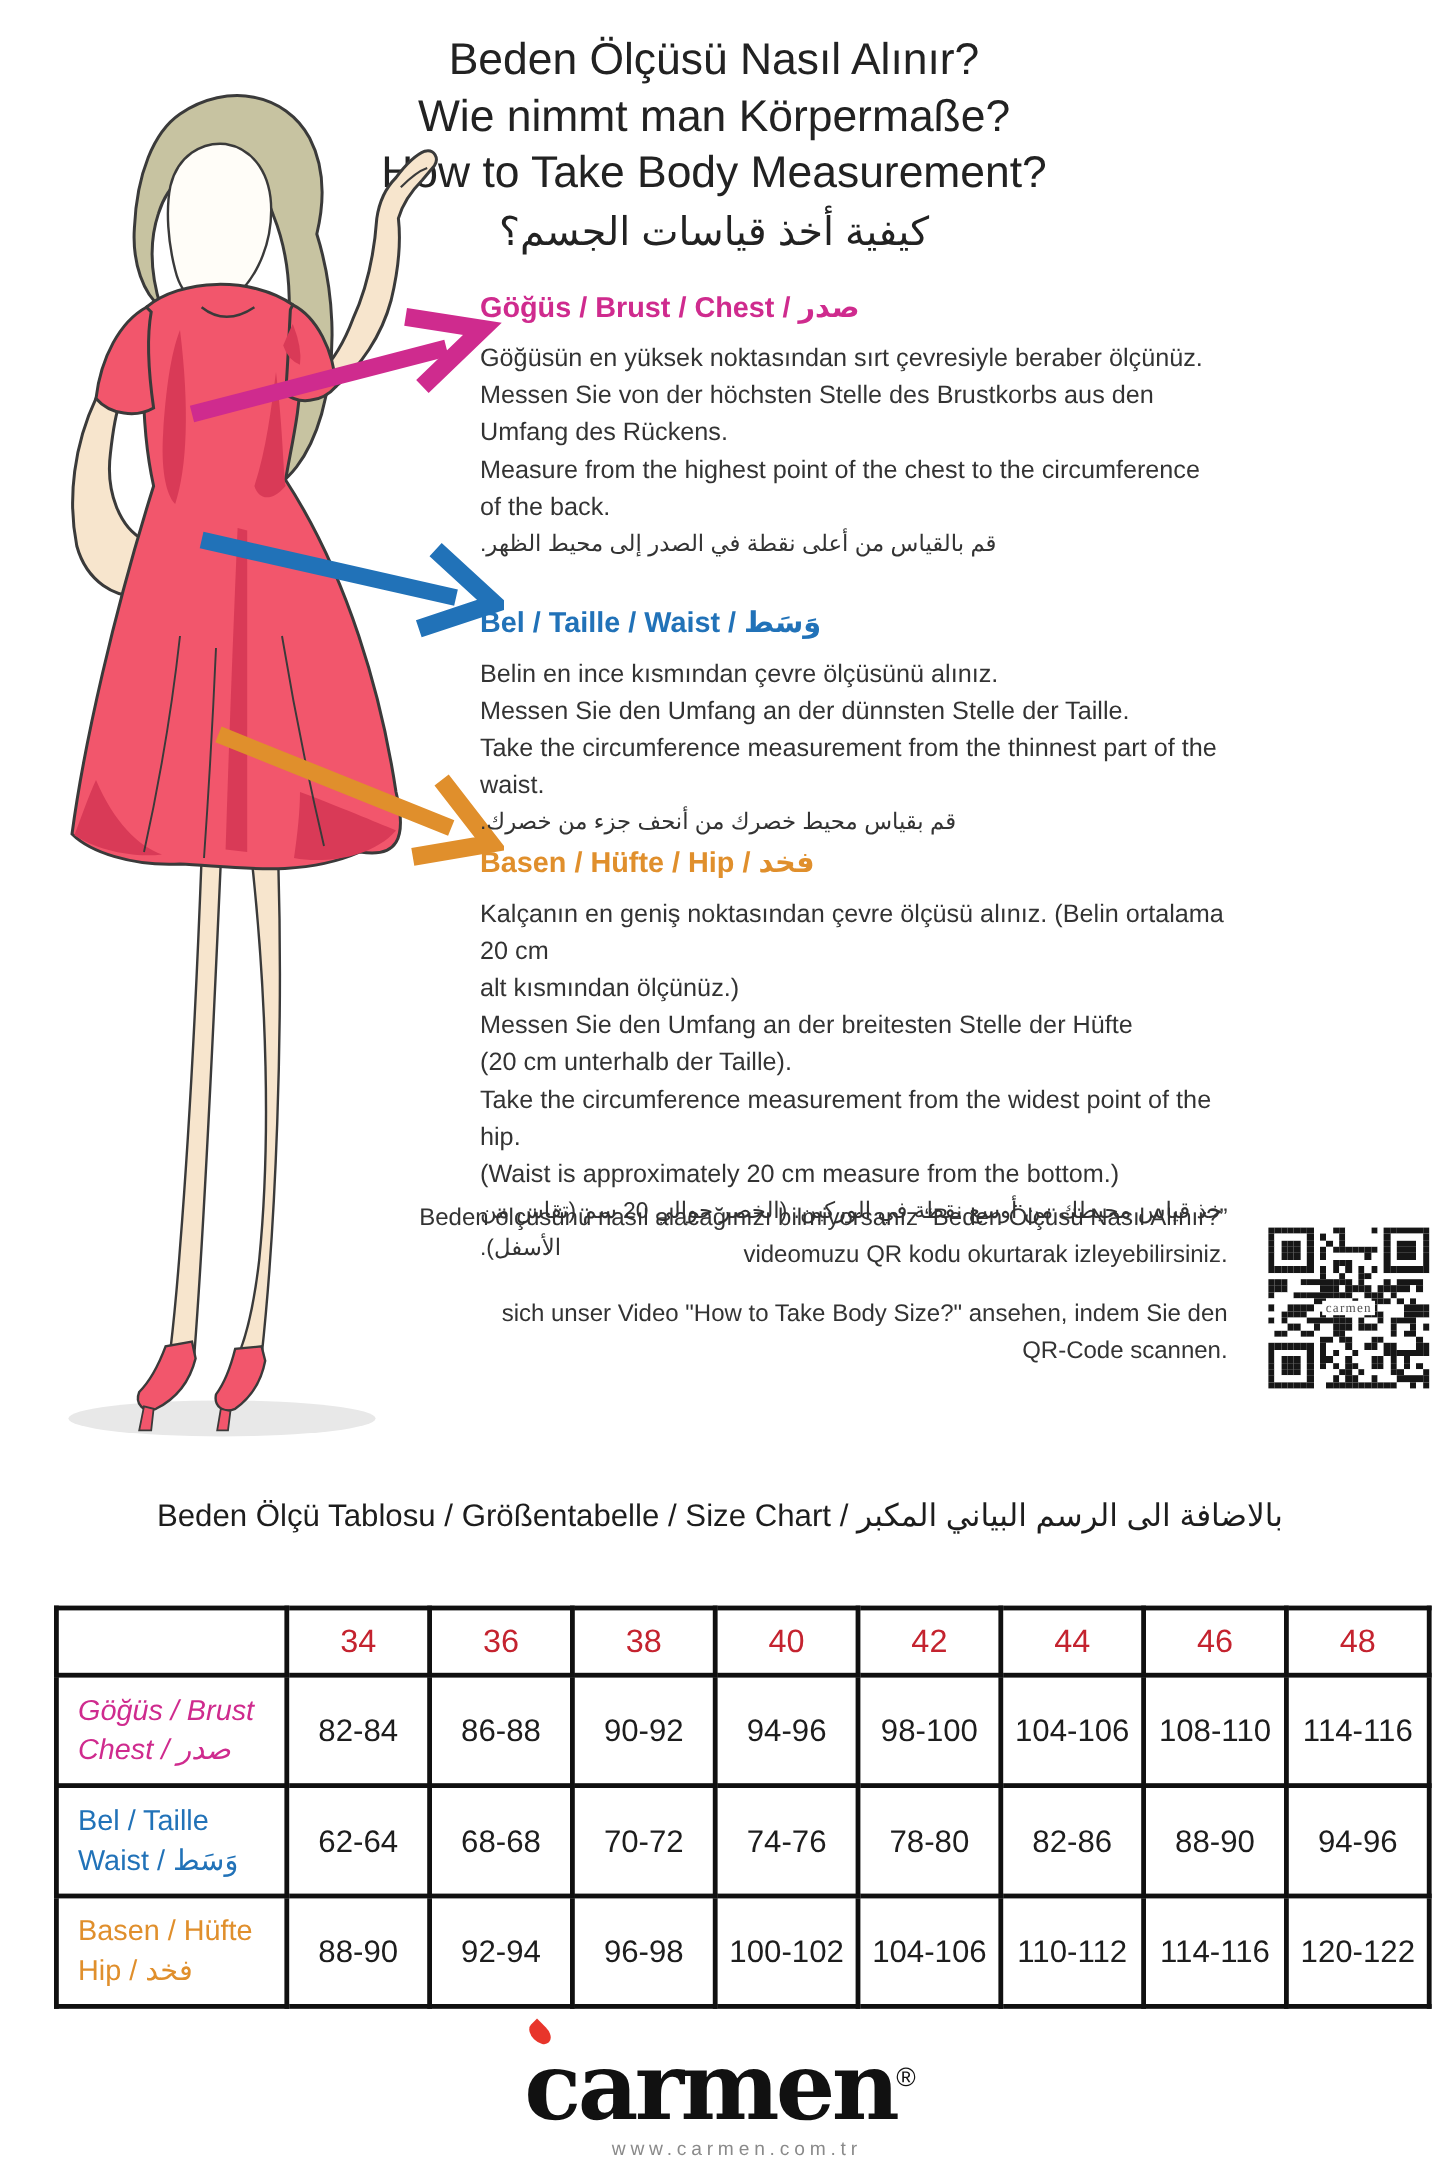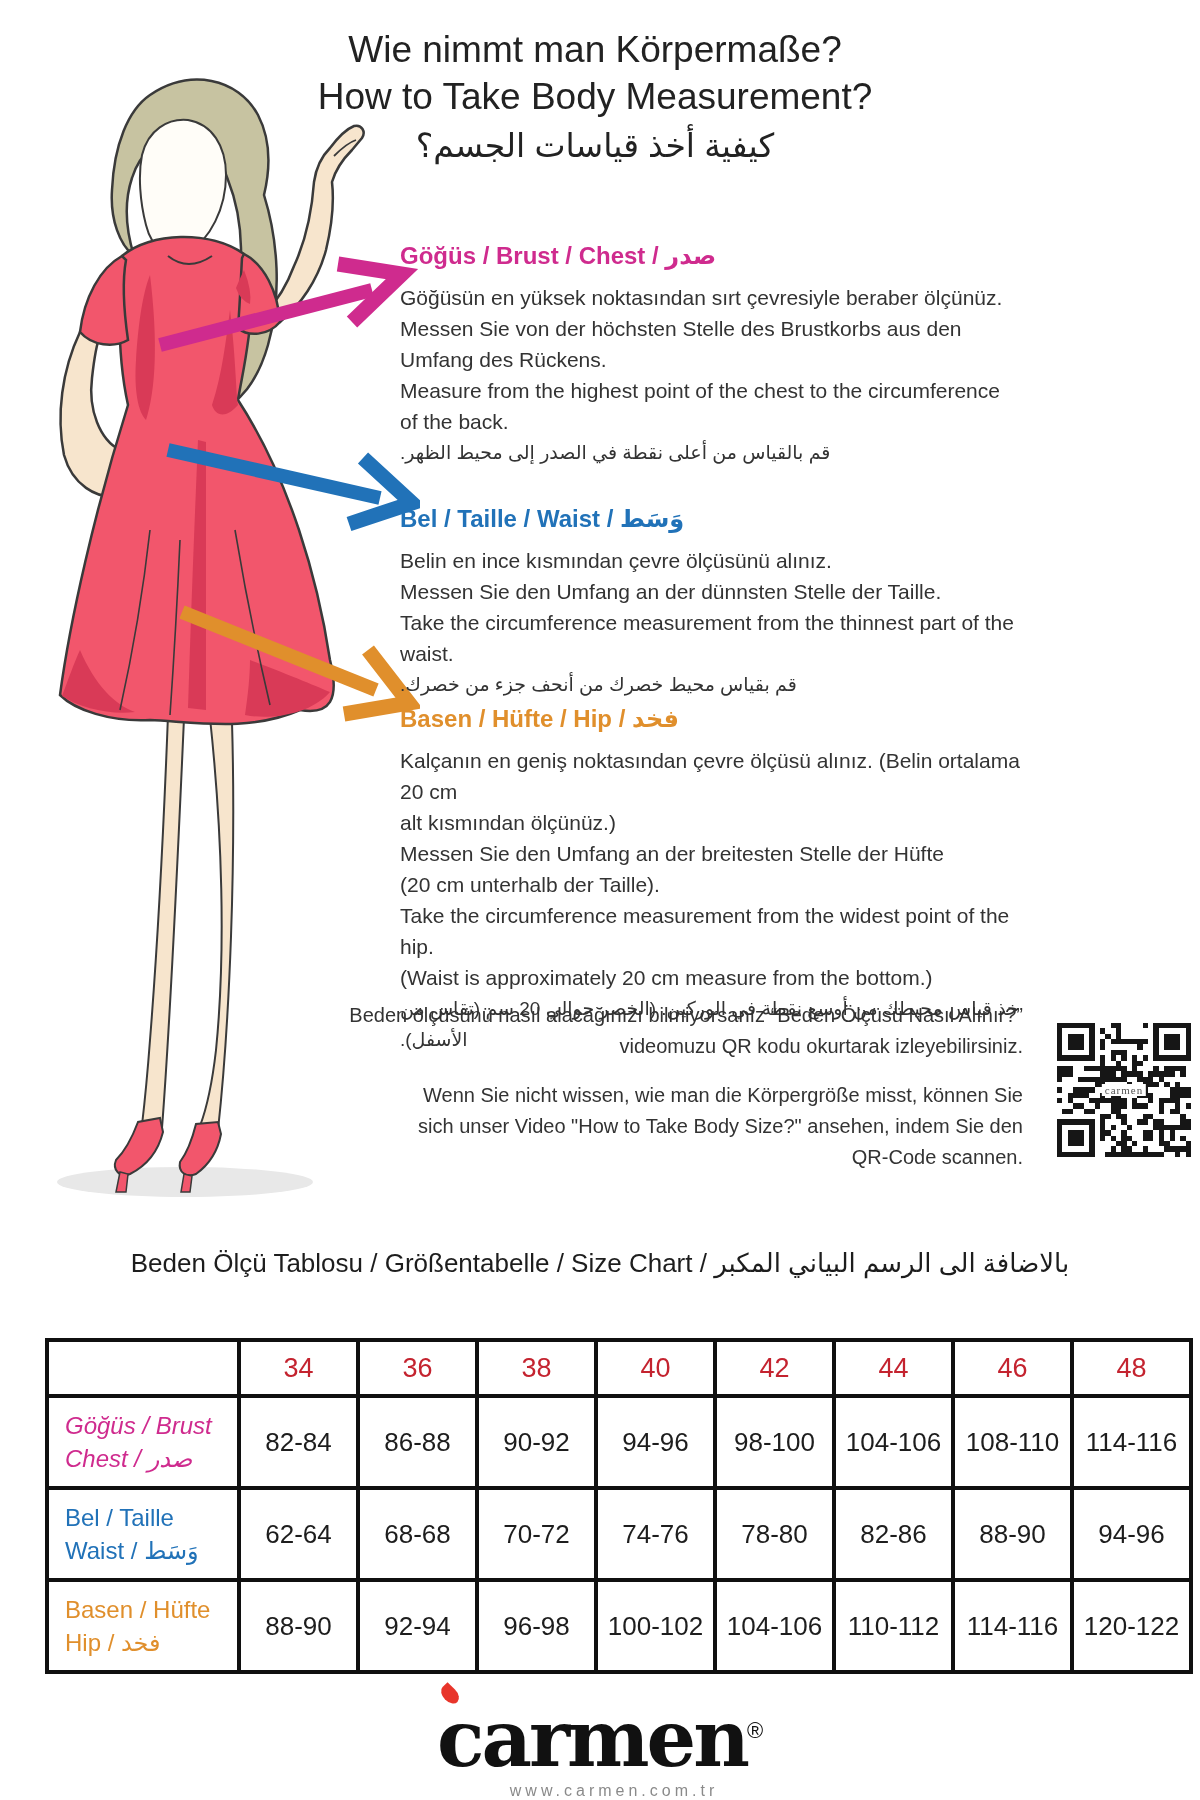--- a/index.html
+++ b/index.html
@@ -55,20 +55,21 @@
   .logo-drop { position:absolute; left:6px; top:-8px; width:14px; height:21px; background:var(--logo-red); border-radius:50% 50% 50% 0; transform:rotate(135deg); }
   .logo-reg { font-family:"Liberation Sans",sans-serif; font-size:22px; font-weight:400; letter-spacing:0; vertical-align:28px; }
   .site-url { margin-top:4px; font-size:16px; letter-spacing:4px; color:#8a8a8a;margin-left:28px; }
 </style>
 </head>
 <body>
 
 <div class="page">
 
   <header class="title-block">
+      <div class="line">Beden Ölçüsü Nasıl Alınır?</div>
       <div class="line">Wie nimmt man Körpermaße?</div>
       <div class="line">How to Take Body Measurement?</div>
       <div class="line ar">كيفية أخذ قياسات الجسم؟</div>
     </header>
 
   <svg class="figure-svg" width="420" height="1150" viewBox="0 0 420 1150">
 
     <ellipse cx="185" cy="1122" rx="128" ry="15" fill="#e8e8e8"></ellipse>
 
     <path d="M150,35 C190,8 238,18 258,55 C272,82 270,110 264,135 C278,180 282,235 268,285 C258,320 240,345 215,352 C225,320 232,290 230,260 C246,215 244,160 228,120 C220,95 205,80 185,78 C160,76 140,92 132,118 C124,142 126,170 134,196 C120,185 110,160 112,130 C114,85 128,50 150,35 Z" fill="var(--hair)" stroke="var(--outline)" stroke-width="2.5"></path>
@@ -152,21 +153,20 @@
       </div>
     <div class="ar">خذ قياس محيطك من أوسع نقطة في الوركين. (الخصر حوالي 20 سم (تقاس من الأسفل).</div>
   </section>
 
   <div class="qr-text">
     <div class="para">
         <div class="line">Beden ölçüsünü nasıl alacağınızı bilmiyorsanız “Beden Ölçüsü Nasıl Alınır?”</div>
         <div class="line">videomuzu QR kodu okurtarak izleyebilirsiniz.</div>
       </div>
     <div class="para">
-        <div class="line">Wenn Sie nicht wissen, wie man die Körpergröße misst, können Sie</div>
         <div class="line">sich unser Video "How to Take Body Size?" ansehen, indem Sie den</div>
         <div class="line">QR-Code scannen.</div>
       </div>
   </div>
   <div class="qr-box">
     <div class="qr-grid" style="grid-template-columns: repeat(25, 1fr);">
         <div class="m on"></div>
         <div class="m on"></div>
         <div class="m on"></div>
         <div class="m on"></div>

